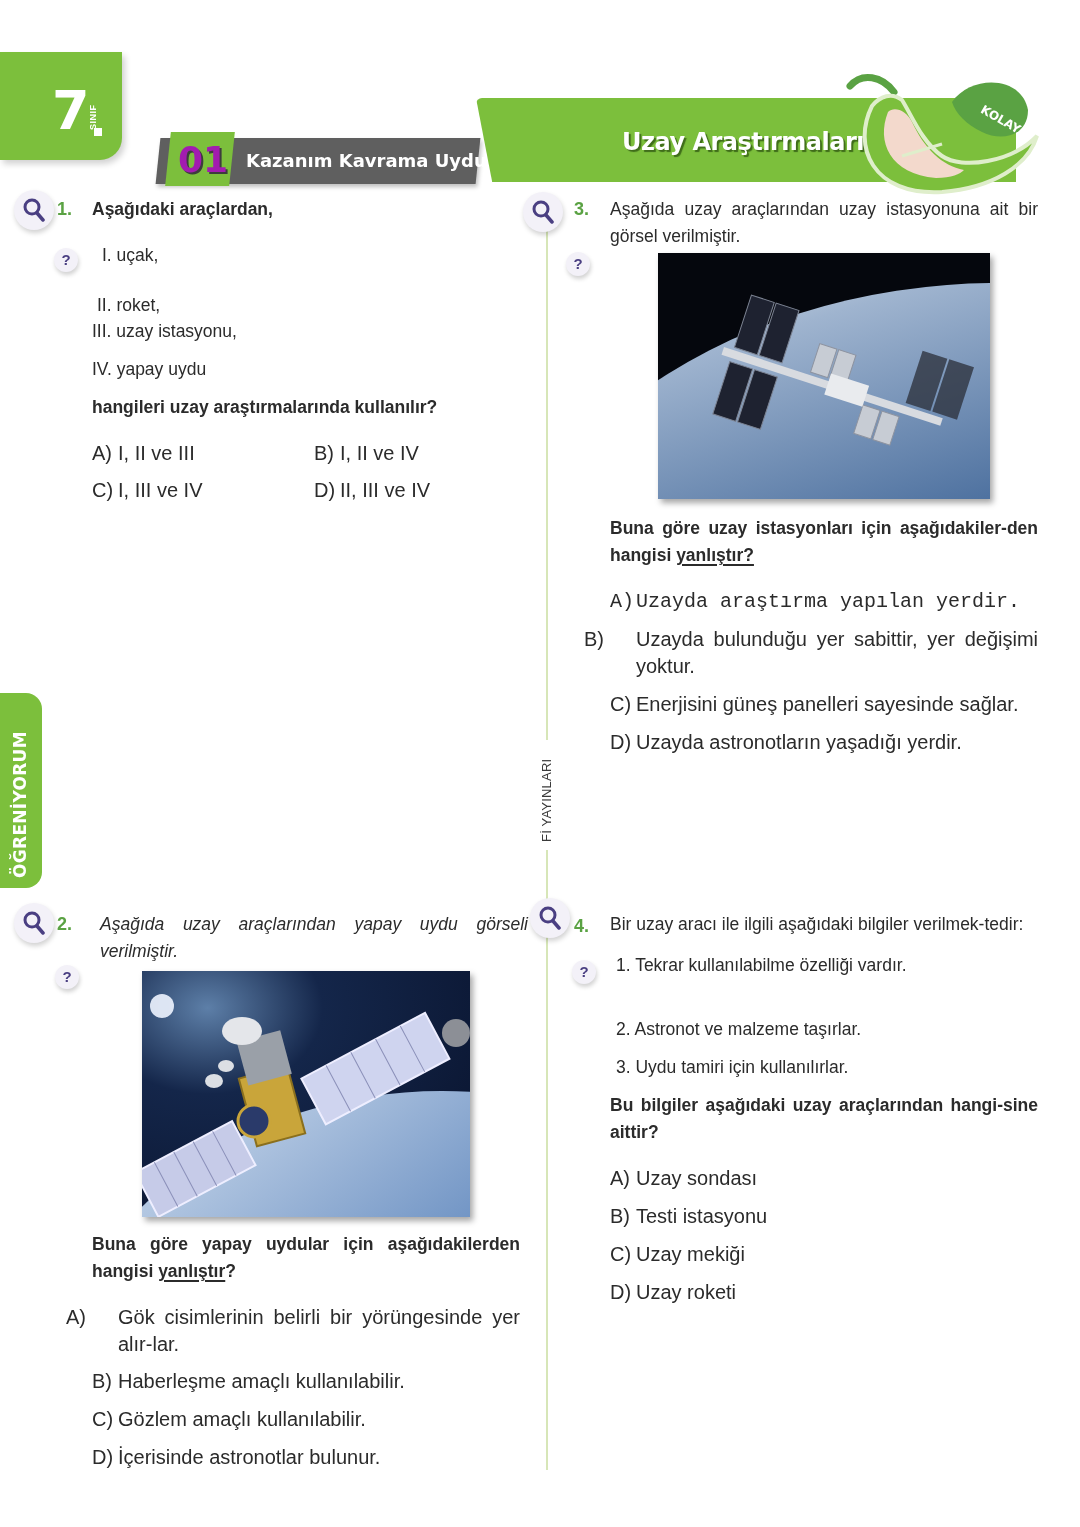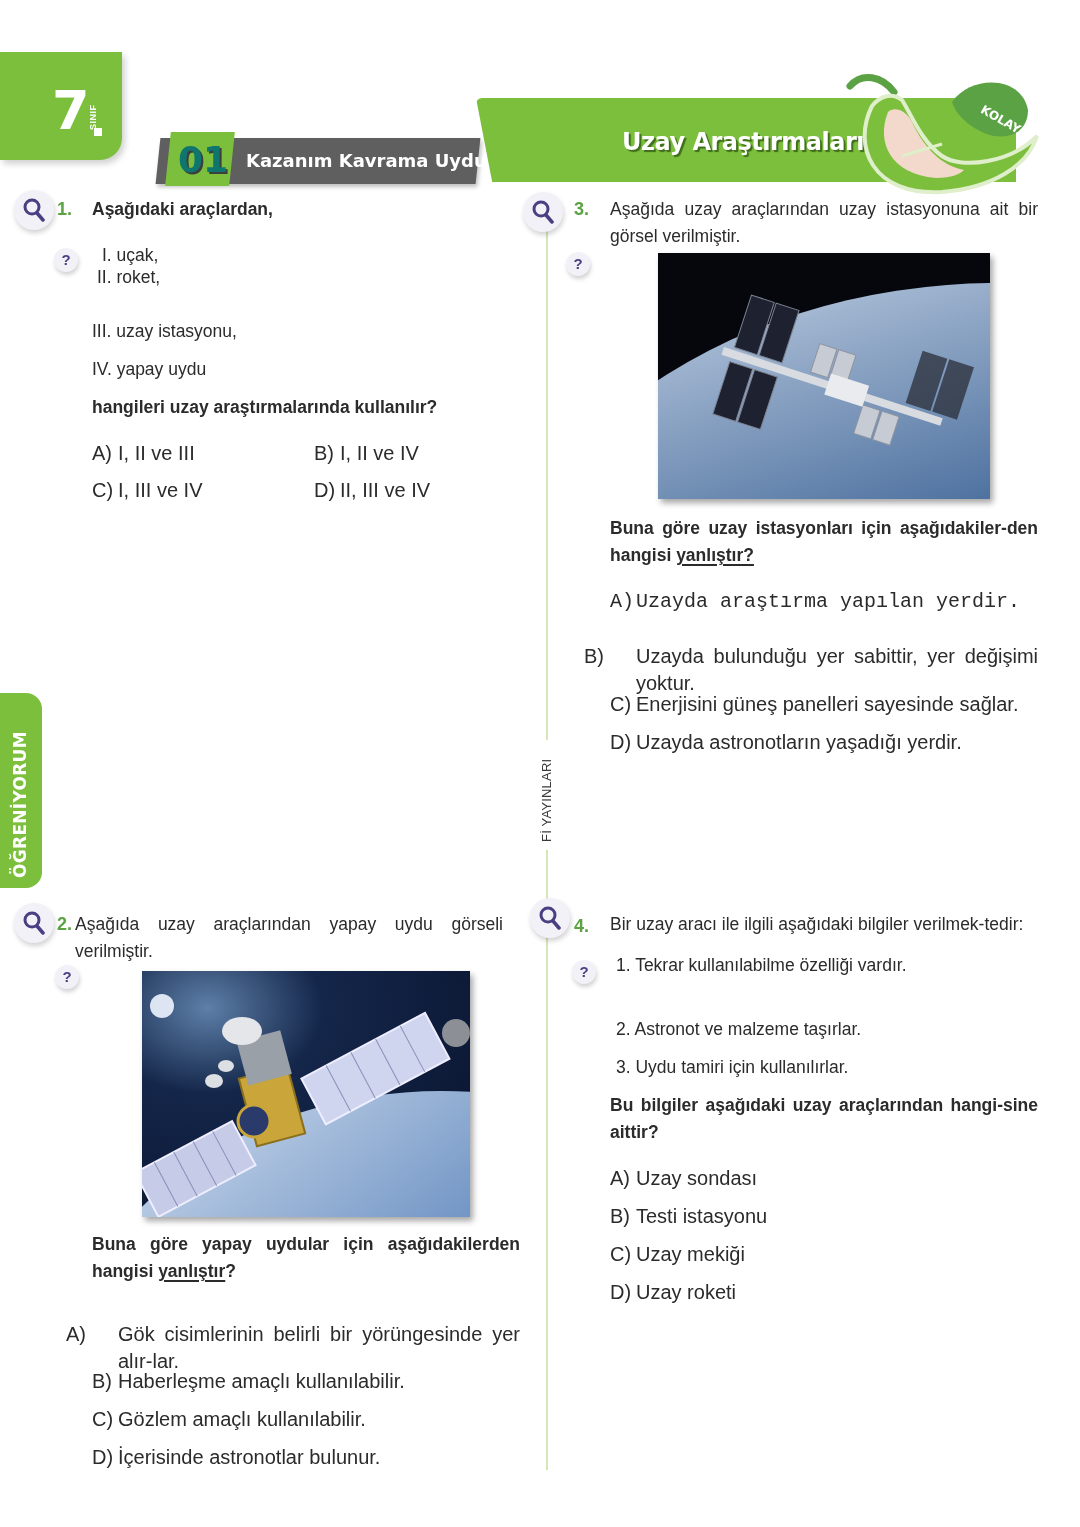--- a/index.html
+++ b/index.html
@@ -33,21 +33,21 @@
       position: absolute; left: 158px; top: 138px; width: 320px; height: 46px;
       background: #5f5f5f; transform: skewX(-6deg);
       box-shadow: 2px 3px 4px rgba(0,0,0,0.25);
     }
     .test-num-box {
       position: absolute; left: 168px; top: 132px; width: 64px; height: 54px;
       background: #7cbf3c; transform: skewX(-6deg);
     }
     .test-num {
       position: absolute; left: 178px; top: 138px; font-family: "DejaVu Sans", sans-serif;
-      font-weight: bold; font-size: 36px; color: #0f766e; line-height: 44px;
+      font-weight: bold; font-size: 36px; color: #a21caf; line-height: 44px;
       text-shadow: 2px 2px 0 #3d3d3d;
     }
     .test-label {
       position: absolute; left: 246px; top: 150px; font-family: "DejaVu Sans", sans-serif;
       font-weight: bold; font-size: 18px; color: #ffffff;
     }
     .topic-banner {
       position: absolute; left: 476px; top: 98px; width: 540px; height: 84px;
       background: #7cbf3c; border-top-left-radius: 6px; border-bottom-left-radius: 6px;
       clip-path: polygon(0 0, 100% 0, 100% 100%, 3% 100%);
@@ -97,21 +97,21 @@
       position: absolute; font-weight: bold; font-size: 18px; color: #5aa243;
     }
 
     
     .txt { position: absolute; font-size: 17.5px; line-height: 27px; color: #2b2b2b; }
     .bold { font-weight: bold; }
     .just { text-align: justify; text-align-last: left; }
     u { text-decoration: underline; text-underline-offset: 3px; text-decoration-thickness: 2px; }
     .opt { position: absolute; font-size: 20px; line-height: 27px; color: #2b2b2b; }
     .opt .letter { display: inline-block; width: 26px; }
-    .opt-wrap { padding-left: 26px; text-indent: -26px; margin-top: 17px; }
+    .opt-wrap { padding-left: 26px; text-indent: -26px; }
 
     
     .photo { position: absolute; box-shadow: 3px 4px 6px rgba(0,0,0,0.35); overflow: hidden; }
   </style>
 </head>
 <body>
 
 <div class="grade-tab"></div>
 <div class="grade-num">7</div>
 <div class="grade-bar"></div>
@@ -145,38 +145,38 @@
 <div class="q-icon" style="left:14px; top:190px;">
   <svg width="22" height="24" viewBox="0 0 22 24">
       <circle cx="9" cy="9" r="7" stroke="#4a3f82" stroke-width="3" fill="none"></circle>
       <line x1="14" y1="15" x2="20" y2="22" stroke="#4a3f82" stroke-width="3.5" stroke-linecap="round"></line>
     </svg>
 </div>
 <div class="q-num" style="left:57px; top:199px;">1.</div>
 <div class="txt bold" style="left:92px; top:196px;">Aşağıdaki araçlardan,</div>
 <div class="help-icon" style="left:54px; top:248px;">?</div>
 <div class="txt" style="left:102px; top:242px;">I. uçak,</div>
-<div class="txt" style="left:97px; top:264px;">II. roket,</div>
+<div class="txt" style="left:97px; top:292px;">II. roket,</div>
 <div class="txt" style="left:92px; top:318px;">III. uzay istasyonu,</div>
 <div class="txt" style="left:92px; top:356px;">IV. yapay uydu</div>
 <div class="txt bold" style="left:92px; top:394px;">hangileri uzay araştırmalarında kullanılır?</div>
 
 <div class="opt" style="left:92px; top:440px;"><span class="letter">A)</span><span>I, II ve III</span></div>
 <div class="opt" style="left:314px; top:440px;"><span class="letter">B)</span><span>I, II ve IV</span></div>
 <div class="opt" style="left:92px; top:477px;"><span class="letter">C)</span><span>I, III ve IV</span></div>
 <div class="opt" style="left:314px; top:477px;"><span class="letter">D)</span><span>II, III ve IV</span></div>
 
 <div class="q-icon" style="left:14px; top:903px;">
   <svg width="22" height="24" viewBox="0 0 22 24">
       <circle cx="9" cy="9" r="7" stroke="#4a3f82" stroke-width="3" fill="none"></circle>
       <line x1="14" y1="15" x2="20" y2="22" stroke="#4a3f82" stroke-width="3.5" stroke-linecap="round"></line>
     </svg>
 </div>
 <div class="q-num" style="left:57px; top:914px;">2.</div>
-<div class="txt just" style="left:75px; top:911px; width:428px;">Aşağıda uzay araçlarından yapay uydu görseli verilmiştir.</div>
+<div class="txt just" style="left:100px; top:911px; width:428px;font-style:italic;">Aşağıda uzay araçlarından yapay uydu görseli verilmiştir.</div>
 <div class="help-icon" style="left:55px; top:965px;">?</div>
 
 <svg class="photo" style="left:142px; top:971px;" width="328" height="246" viewBox="0 0 328 246">
   <defs>
     <radialGradient id="space2" cx="0.2" cy="0.15" r="1">
         <stop offset="0" stop-color="#5d7fa8"></stop>
         <stop offset="0.35" stop-color="#14264a"></stop>
         <stop offset="1" stop-color="#0a1530"></stop>
       </radialGradient>
     <linearGradient id="earth2" x1="0" y1="0" x2="1" y2="1">

